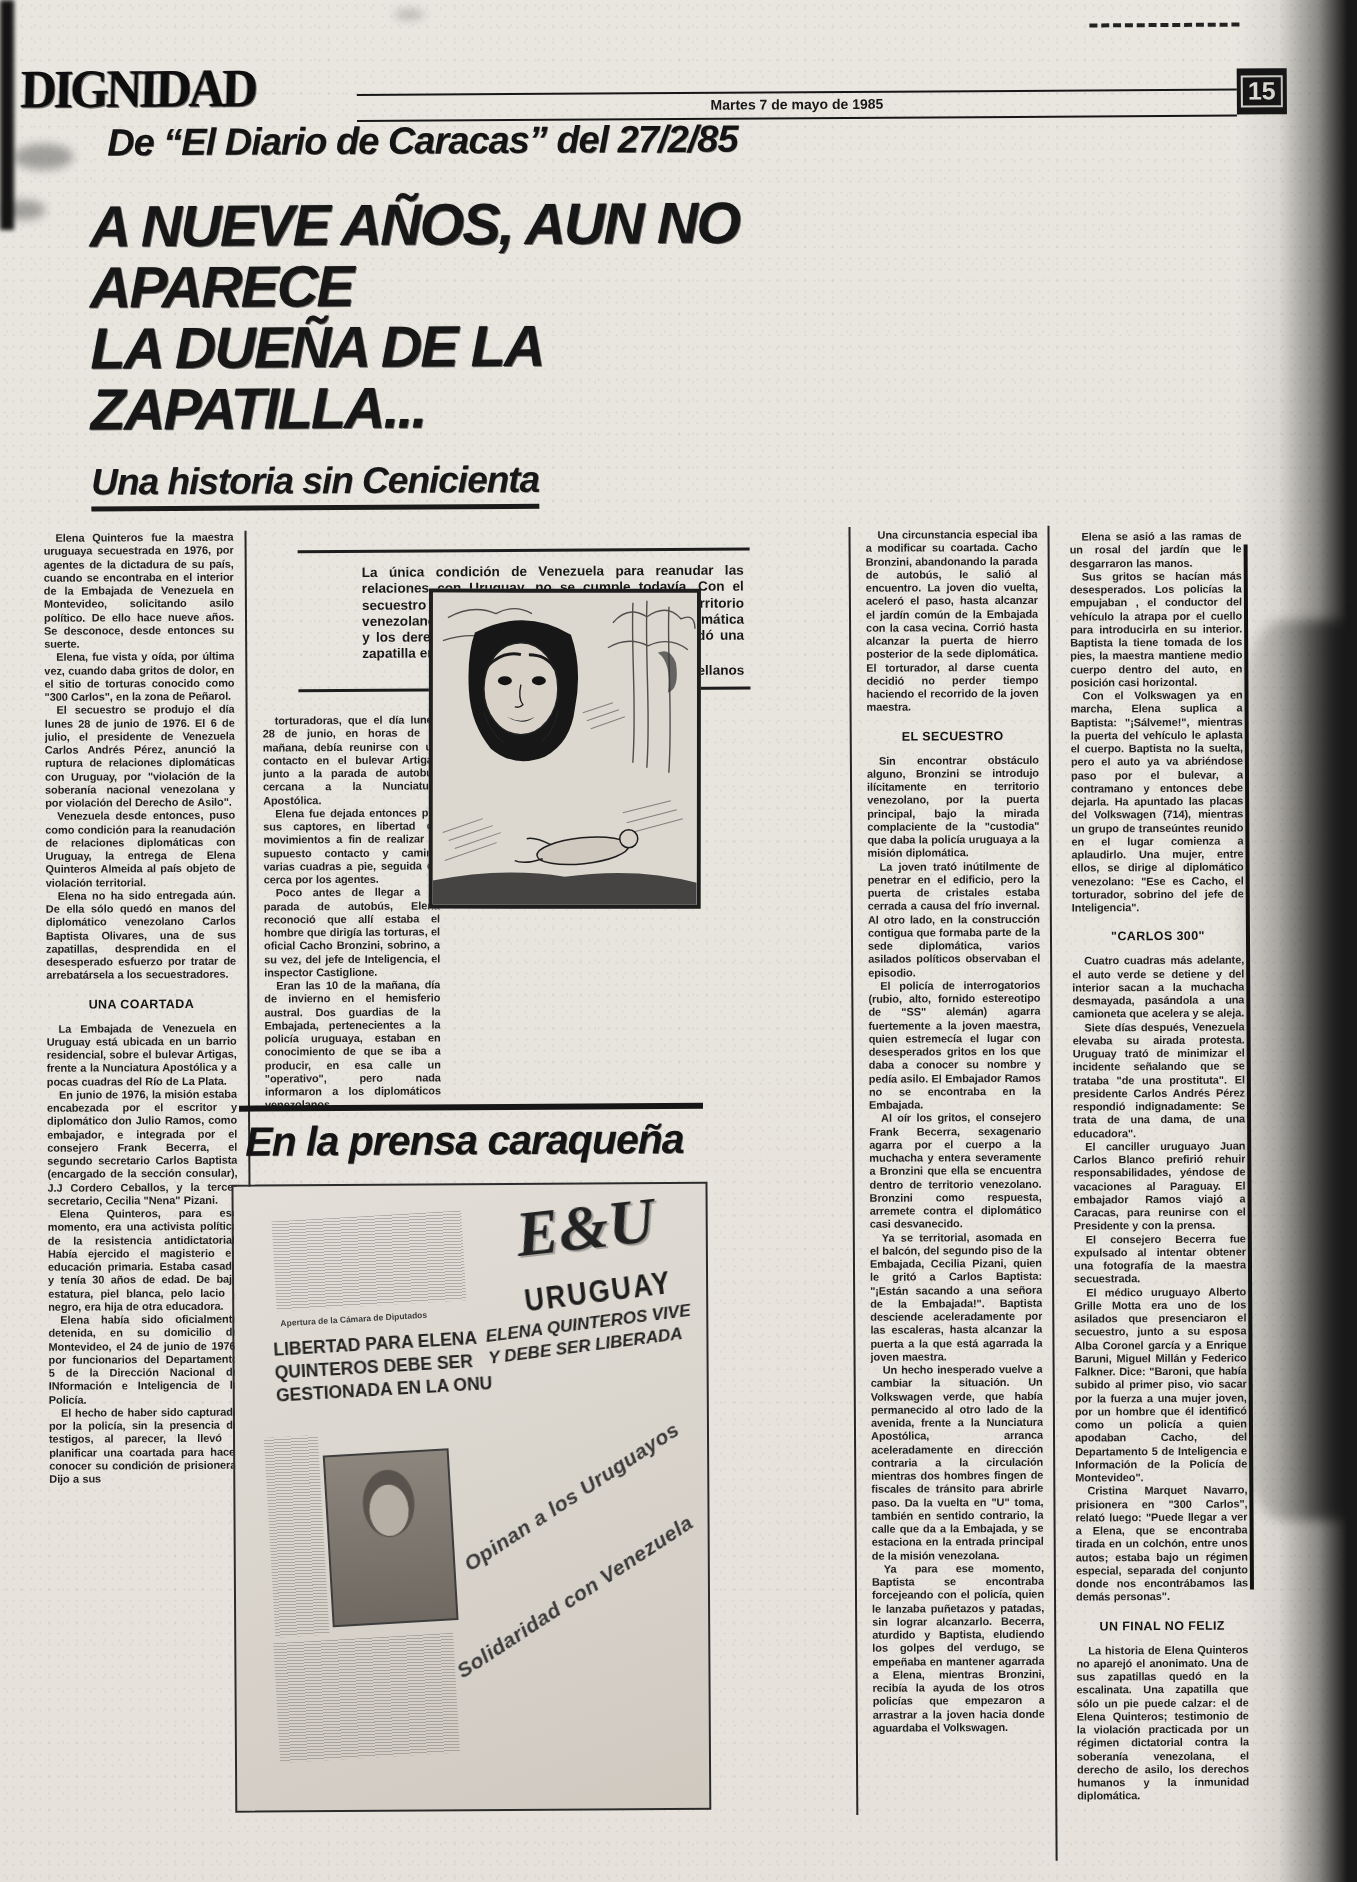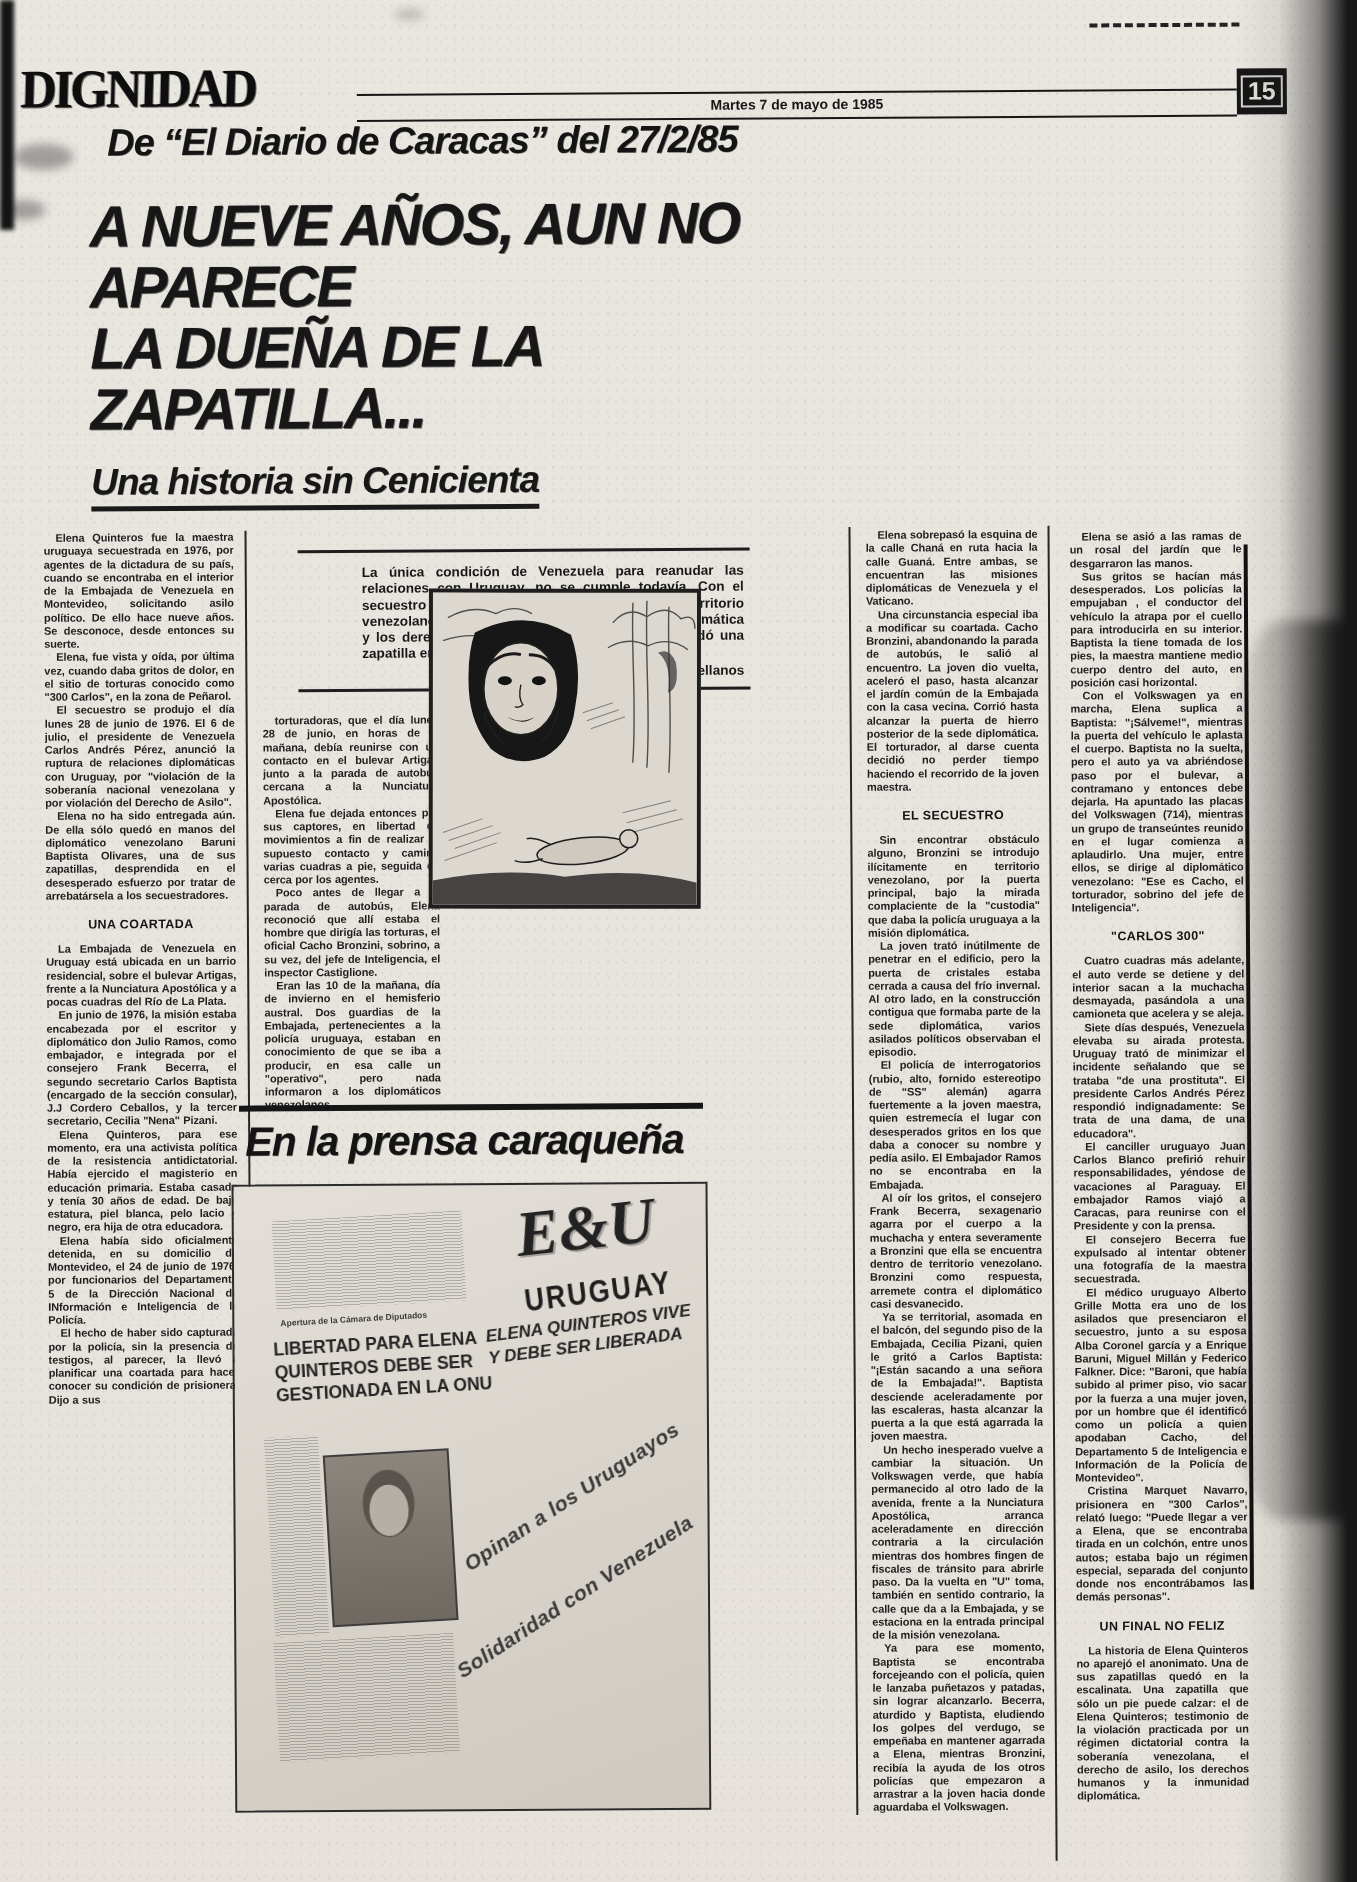--- a/index.html
+++ b/index.html
@@ -118,36 +118,36 @@
 
     <div class="vrule" style="left:247px;top:528px;height:1240px;"></div>
     <div class="vrule" style="left:851px;top:528px;height:1288px;"></div>
     <div class="vrule" style="left:1050px;top:528px;height:1335px;"></div>
     <div class="vrule heavy" style="left:1246px;top:548px;height:1045px;"></div>
 
     <div class="col" style="left:46px;top:528px;width:190px;height:1292px;">
         <p class="para">Elena Quinteros fue la maestra uruguaya secuestrada en 1976, por agentes de la dictadura de su país, cuando se encontraba en el interior de la Embajada de Venezuela en Montevideo, solicitando asilo político. De ello hace nueve años. Se desconoce, desde entonces su suerte.</p>
         <p class="para">Elena, fue vista y oída, por última vez, cuando daba gritos de dolor, en el sitio de torturas conocido como "300 Carlos", en la zona de Peñarol.</p>
         <p class="para">El secuestro se produjo el día lunes 28 de junio de 1976. El 6 de julio, el presidente de Venezuela Carlos Andrés Pérez, anunció la ruptura de relaciones diplomáticas con Uruguay, por "violación de la soberanía nacional venezolana y por violación del Derecho de Asilo".</p>
-        <p class="para">Elena no ha sido entregada aún. De ella sólo quedó en manos del diplomático venezolano Baruni Baptista Olivares, una de sus zapatillas, desprendida en el desesperado esfuerzo por tratar de arrebatársela a los secuestradores.</p>
+        <p class="para">Venezuela desde entonces, puso como condición para la reanudación de relaciones diplomáticas con Uruguay, la entrega de Elena Quinteros Almeida al país objeto de violación territorial.</p>
+        <p class="para">Elena no ha sido entregada aún. De ella sólo quedó en manos del diplomático venezolano Carlos Baptista Olivares, una de sus zapatillas, desprendida en el desesperado esfuerzo por tratar de arrebatársela a los secuestradores.</p>
         <div class="colhead">UNA COARTADA</div>
         <p class="para">La Embajada de Venezuela en Uruguay está ubicada en un barrio residencial, sobre el bulevar Artigas, frente a la Nunciatura Apostólica y a pocas cuadras del Río de La Plata.</p>
         <p class="para">En junio de 1976, la misión estaba encabezada por el escritor y diplomático don Julio Ramos, como embajador, e integrada por el consejero Frank Becerra, el segundo secretario Carlos Baptista (encargado de la sección consular), J.J Cordero Ceballos, y la tercer secretario, Cecilia "Nena" Pizani.</p>
         <p class="para">Elena Quinteros, para ese momento, era una activista política de la resistencia antidictatorial. Había ejercido el magisterio en educación primaria. Estaba casada y tenía 30 años de edad. De baja estatura, piel blanca, pelo lacio y negro, era hija de otra educadora.</p>
         <p class="para">Elena había sido oficialmente detenida, en su domicilio de Montevideo, el 24 de junio de 1976, por funcionarios del Departamento 5 de la Dirección Nacional de INformación e Inteligencia de la Policía.</p>
         <p class="para">El hecho de haber sido capturada por la policía, sin la presencia de testigos, al parecer, la llevó a planificar una coartada para hacer conocer su condición de prisionera. Dijo a sus</p>
       </div>
     <div class="col" style="left:264px;top:712px;width:176px;height:408px;">
         <p class="para">torturadoras, que el día lunes 28 de junio, en horas de la mañana, debía reunirse con un contacto en el bulevar Artigas junto a la parada de autobús cercana a la Nunciatura Apostólica.</p>
         <p class="para">Elena fue dejada entonces por sus captores, en libertad de movimientos a fin de realizar el supuesto contacto y caminó varias cuadras a pie, seguida de cerca por los agentes.</p>
         <p class="para">Poco antes de llegar a la parada de autobús, Elena reconoció que allí estaba el hombre que dirigía las torturas, el oficial Cacho Bronzini, sobrino, a su vez, del jefe de Inteligencia, el inspector Castiglione.</p>
         <p class="para">Eran las 10 de la mañana, día de invierno en el hemisferio austral. Dos guardias de la Embajada, pertenecientes a la policía uruguaya, estaban en conocimiento de que se iba a producir, en esa calle un "operativo", pero nada informaron a los diplomáticos venezolanos.</p>
       </div>
     <div class="col" style="left:868px;top:530px;width:172px;height:1284px;">
-        <p class="para">Elena sobrepasó la esquina de la calle Chaná en ruta hacia la calle Guaná. Entre ambas, se encuentran las misiones diplomáticas de Venezuela y el Vaticano.</p>
         <p class="para">Una circunstancia especial iba a modificar su coartada. Cacho Bronzini, abandonando la parada de autobús, le salió al encuentro. La joven dio vuelta, aceleró el paso, hasta alcanzar el jardín común de la Embajada con la casa vecina. Corrió hasta alcanzar la puerta de hierro posterior de la sede diplomática. El torturador, al darse cuenta decidió no perder tiempo haciendo el recorrido de la joven maestra.</p>
         <div class="colhead">EL SECUESTRO</div>
         <p class="para">Sin encontrar obstáculo alguno, Bronzini se introdujo ilícitamente en territorio venezolano, por la puerta principal, bajo la mirada complaciente de la "custodia" que daba la policía uruguaya a la misión diplomática.</p>
         <p class="para">La joven trató inútilmente de penetrar en el edificio, pero la puerta de cristales estaba cerrada a causa del frío invernal. Al otro lado, en la construcción contigua que formaba parte de la sede diplomática, varios asilados políticos observaban el episodio.</p>
         <p class="para">El policía de interrogatorios (rubio, alto, fornido estereotipo de "SS" alemán) agarra fuertemente a la joven maestra, quien estremecía el lugar con desesperados gritos en los que daba a conocer su nombre y pedía asilo. El Embajador Ramos no se encontraba en la Embajada.</p>
         <p class="para">Al oír los gritos, el consejero Frank Becerra, sexagenario agarra por el cuerpo a la muchacha y entera severamente a Bronzini que ella se encuentra dentro de territorio venezolano. Bronzini como respuesta, arremete contra el diplomático casi desvanecido.</p>
         <p class="para">Ya se territorial, asomada en el balcón, del segundo piso de la Embajada, Cecilia Pizani, quien le gritó a Carlos Baptista: "¡Están sacando a una señora de la Embajada!". Baptista desciende aceleradamente por las escaleras, hasta alcanzar la puerta a la que está agarrada la joven maestra.</p>
         <p class="para">Un hecho inesperado vuelve a cambiar la situación. Un Volkswagen verde, que había permanecido al otro lado de la avenida, frente a la Nunciatura Apostólica, arranca aceleradamente en dirección contraria a la circulación mientras dos hombres fingen de fiscales de tránsito para abrirle paso. Da la vuelta en "U" toma, también en sentido contrario, la calle que da a la Embajada, y se estaciona en la entrada principal de la misión venezolana.</p>
         <p class="para">Ya para ese momento, Baptista se encontraba forcejeando con el policía, quien le lanzaba puñetazos y patadas, sin lograr alcanzarlo. Becerra, aturdido y Baptista, eludiendo los golpes del verdugo, se empeñaba en mantener agarrada a Elena, mientras Bronzini, recibía la ayuda de los otros policías que empezaron a arrastrar a la joven hacia donde aguardaba el Volkswagen.</p>
       </div>

